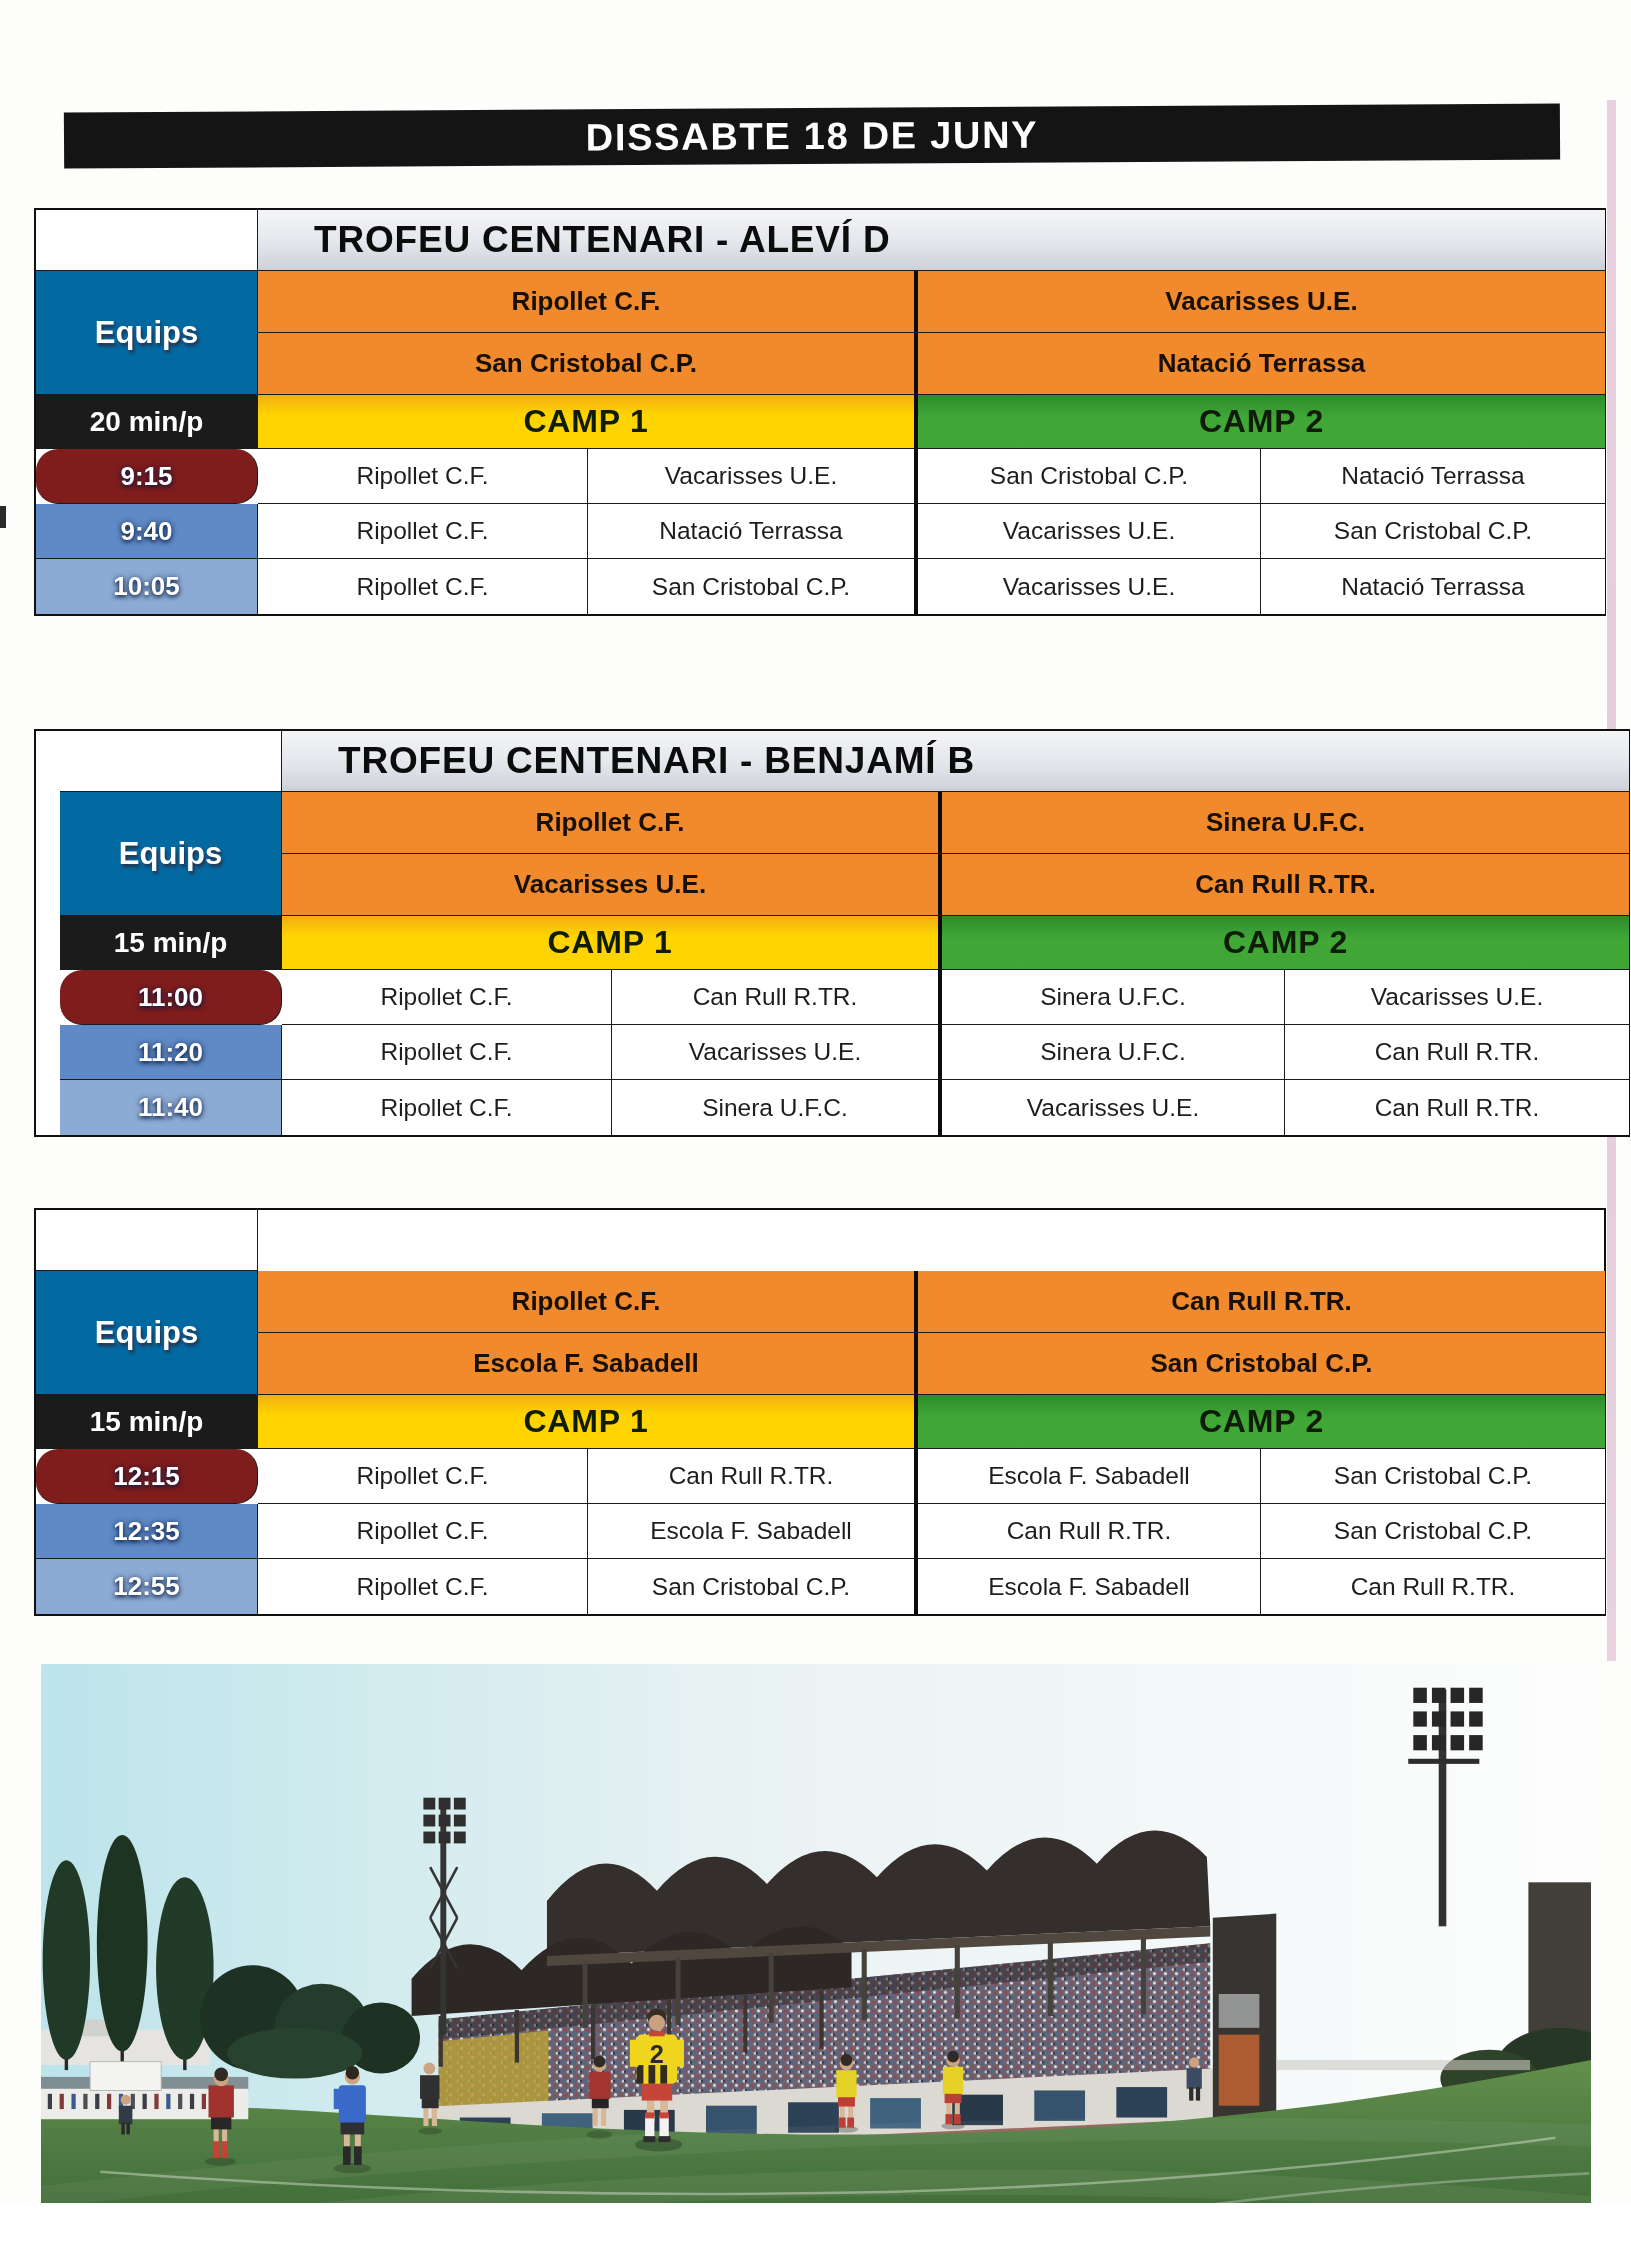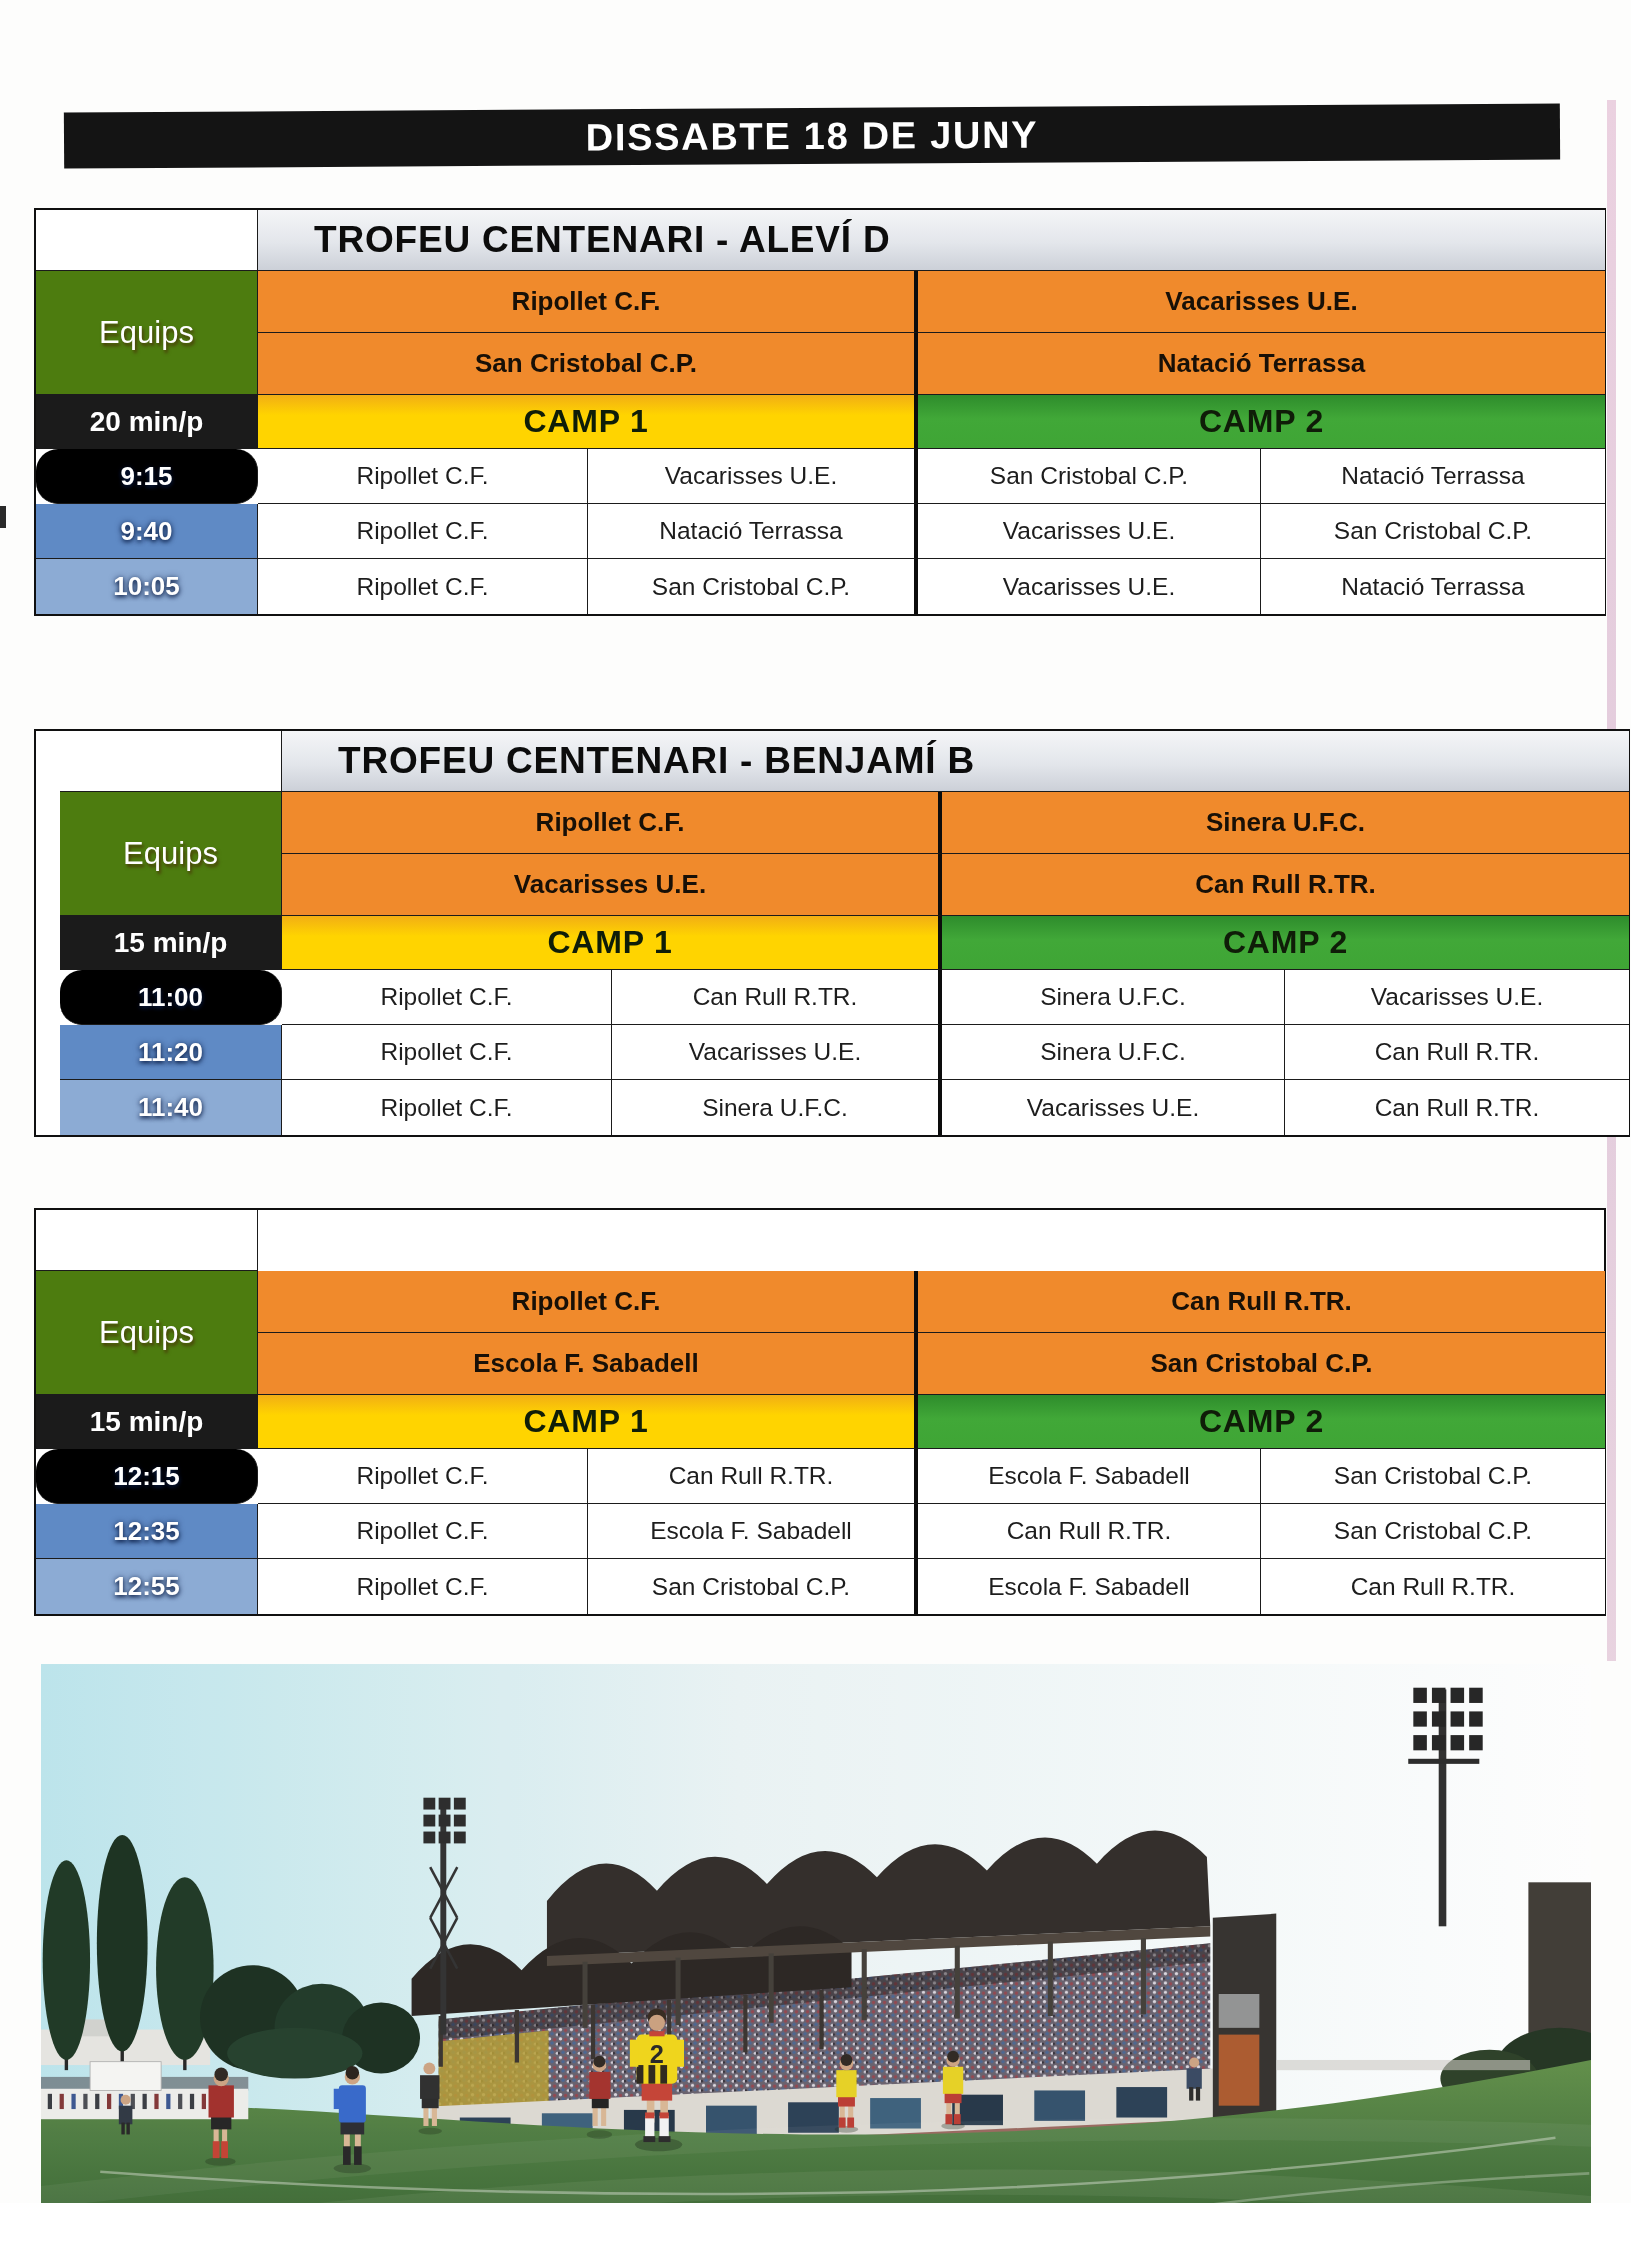--- a/index.html
+++ b/index.html
@@ -16,30 +16,30 @@
          border:2.5px solid #101010;background:#ffffff;}
   .c{display:flex;align-items:center;justify-content:center;
      border-right:1.7px solid #1b1b1b;border-bottom:1.7px solid #1b1b1b;overflow:hidden;}
   .lastcol{border-right:none;}
   .lastrow{border-bottom:none;}
   .thick{border-right:4.2px solid #0c0c0c;}
   .blankcell{background:#ffffff;}
   .titlecell{background:linear-gradient(180deg,#f4f5f7 0%,#e3e6eb 55%,#ccd0d8 100%);
              justify-content:flex-start;padding-left:56px;
              font-size:37px;font-weight:bold;letter-spacing:0.8px;color:#0c0c0c;}
-  .equips{background:#4d7c0f;color:#ffffff;font-size:31px;font-weight:normal;
+  .equips{background:#0369a1;color:#ffffff;font-size:31px;font-weight:bold;
           text-shadow:1.7px 2.5px 3.4px rgba(70,0,0,.55);}
   .team{background:#f08a2c;font-size:26px;font-weight:bold;color:#181007;}
   .dur{background:#1b1b1b;color:#ffffff;font-size:28px;font-weight:bold;}
   .camp{font-size:32px;font-weight:bold;color:#0f1d08;letter-spacing:0.8px;}
   .campy{background:linear-gradient(180deg,#f2ae14 0%,#ffd400 38%,#ffd400 100%);}
   .campg{background:linear-gradient(180deg,#2e8c2c 0%,#41a838 45%,#3fa535 100%);}
   .time{color:#ffffff;font-size:26px;font-weight:bold;
         text-shadow:0 1.7px 4.2px rgba(8,25,65,.9),0 0 6px rgba(8,25,65,.55);}
-  .t1{background:#000000;border-radius:22px;}
+  .t1{background:#7f1d1d;border-radius:22px;}
   .t2{background:#5f8ac5;}
   .t3{background:#8cabd4;}
   .m{background:#ffffff;font-size:24.5px;color:#1d1d1d;}
   
   .edge-strip{position:absolute;left:1607px;top:100px;width:9.3px;height:1561px;
               background:linear-gradient(180deg,#dcadc9 0%,#cda4c2 50%,#d7b0c8 100%);opacity:.55;}
   .margin-mark{position:absolute;left:0;top:506px;width:6px;height:22px;background:#2a2a2a;}
   
   .photo{position:absolute;left:41px;top:1664px;width:1550px;height:572px;}
 </style>

